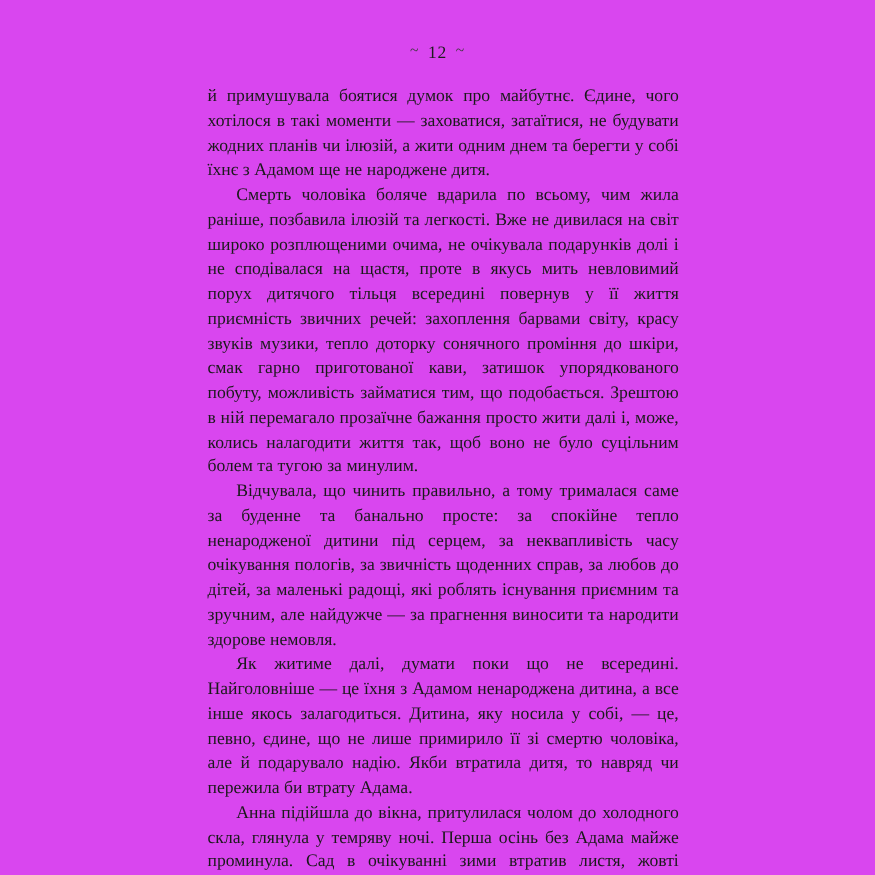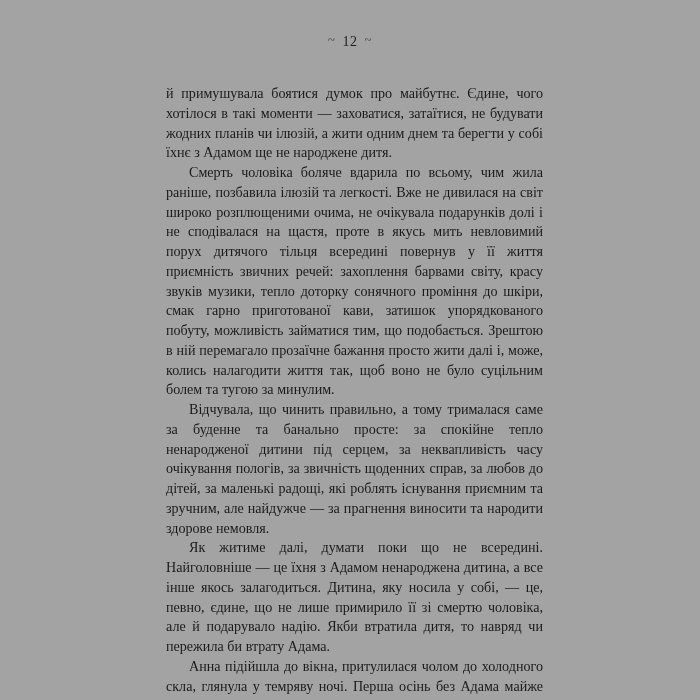--- a/index.html
+++ b/index.html
@@ -14,21 +14,21 @@
     font-family: "Liberation Serif", "DejaVu Serif", serif;
     color: #1b1b1b;
     overflow: hidden;
   }
 
   .page {
     position: relative;
     width: 700px;
     height: 700px;
     box-sizing: border-box;
-    background: #a3a3a3;
+    background: #d946ef;
   }
 
   
   .running-head {
     position: absolute;
     top: 34px;
     left: 0;
     width: 700px;
     text-align: center;
     font-family: "Liberation Serif", "DejaVu Serif", serif;
@@ -65,21 +65,20 @@
     font-size: 14.1px;
     line-height: 19.75px;
     color: #1a1a1a;
     text-indent: 23px;
     hyphens: manual;
     -webkit-hyphens: manual;
     word-spacing: 0.1px;
   }
   .para.first-para {
     text-indent: 0;
-    margin-top: 16px;
   }
   .para:last-child {
     margin-bottom: 0;
   }
 </style>
 </head>
 <body>
 
 <div class="page">
 

